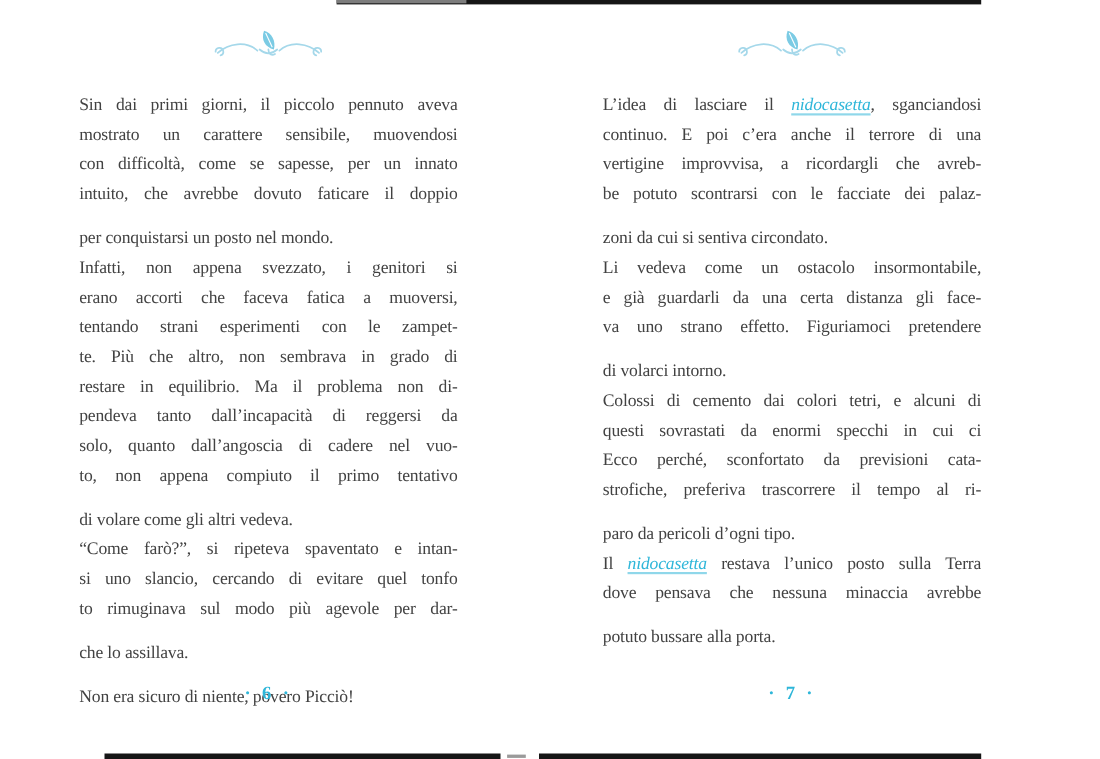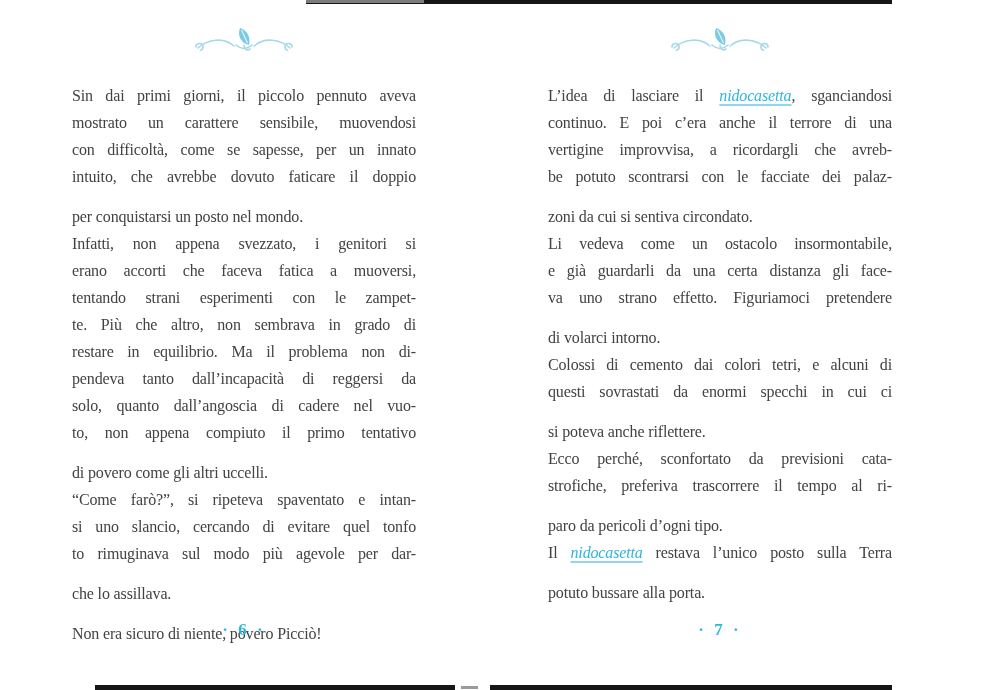--- a/index.html
+++ b/index.html
@@ -87,21 +87,21 @@
         <div class="line"><span>intuito, che avrebbe dovuto faticare il doppio</span></div>
         <div class="line last"><span>per conquistarsi un posto nel mondo.</span></div>
         <div class="line"><span>Infatti, non appena svezzato, i genitori si</span></div>
         <div class="line"><span>erano accorti che faceva fatica a muoversi,</span></div>
         <div class="line"><span>tentando strani esperimenti con le zampet-</span></div>
         <div class="line"><span>te. Più che altro, non sembrava in grado di</span></div>
         <div class="line"><span>restare in equilibrio. Ma il problema non di-</span></div>
         <div class="line"><span>pendeva tanto dall’incapacità di reggersi da</span></div>
         <div class="line"><span>solo, quanto dall’angoscia di cadere nel vuo-</span></div>
         <div class="line"><span>to, non appena compiuto il primo tentativo</span></div>
-        <div class="line last"><span>di povero come gli altri uccelli.</span></div>
+        <div class="line last"><span>di volare come gli altri vedeva.</span></div>
         <div class="line"><span>“Come farò?”, si ripeteva spaventato e intan-</span></div>
         <div class="line"><span>si uno slancio, cercando di evitare quel tonfo</span></div>
         <div class="line"><span>to rimuginava sul modo più agevole per dar-</span></div>
         <div class="line last"><span>che lo assillava.</span></div>
         <div class="line last"><span>Non era sicuro di niente, povero Picciò!</span></div>
       </div>
     <div class="page-number">
       <span>· 6 ·</span>
     </div>
   </section>
@@ -126,25 +126,25 @@
         <div class="line"><span>continuo. E poi c’era anche il terrore di una</span></div>
         <div class="line"><span>vertigine improvvisa, a ricordargli che avreb-</span></div>
         <div class="line"><span>be potuto scontrarsi con le facciate dei palaz-</span></div>
         <div class="line last"><span>zoni da cui si sentiva circondato.</span></div>
         <div class="line"><span>Li vedeva come un ostacolo insormontabile,</span></div>
         <div class="line"><span>e già guardarli da una certa distanza gli face-</span></div>
         <div class="line"><span>va uno strano effetto. Figuriamoci pretendere</span></div>
         <div class="line last"><span>di volarci intorno.</span></div>
         <div class="line"><span>Colossi di cemento dai colori tetri, e alcuni di</span></div>
         <div class="line"><span>questi sovrastati da enormi specchi in cui ci</span></div>
-        <div class="line last"><span>si poteva anche riflettere.</span></div>
         <div class="line"><span>Ecco perché, sconfortato da previsioni cata-</span></div>
         <div class="line"><span>strofiche, preferiva trascorrere il tempo al ri-</span></div>
         <div class="line last"><span>paro da pericoli d’ogni tipo.</span></div>
         <div class="line"><span>Il </span><span class="hl">nidocasetta</span><span> restava l’unico posto sulla Terra</span></div>
+        <div class="line"><span>dove pensava che nessuna minaccia avrebbe</span></div>
         <div class="line last"><span>potuto bussare alla porta.</span></div>
       </div>
     <div class="page-number">
       <span>· 7 ·</span>
     </div>
   </section>
 
 </div>
 
 </body></html>

